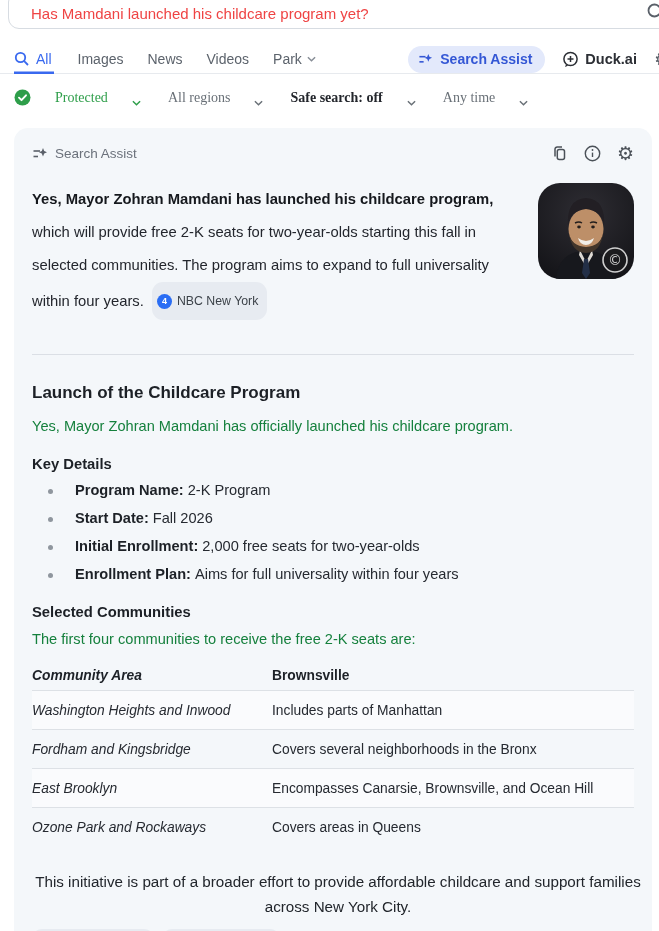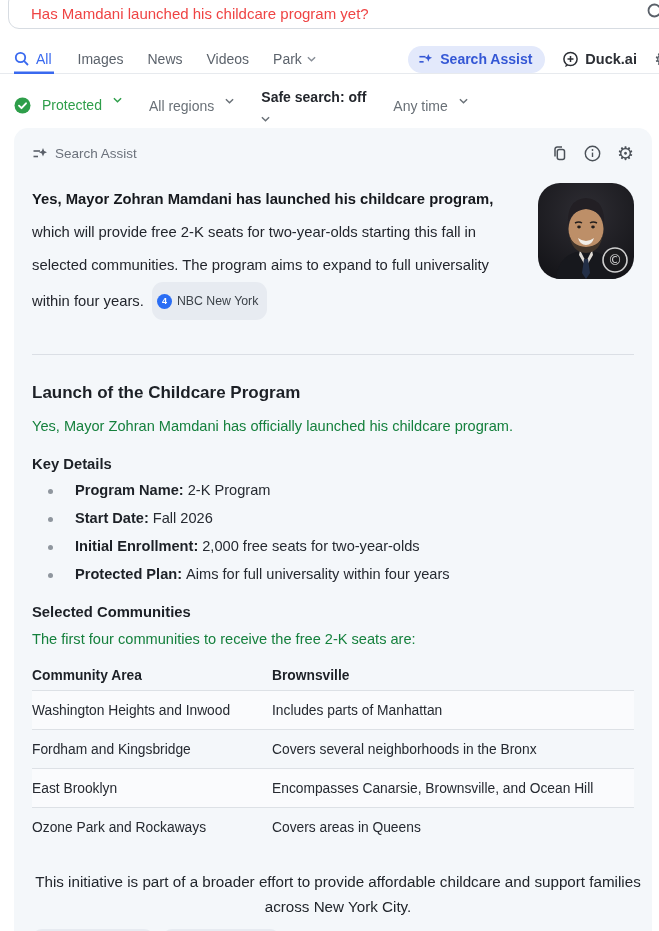--- a/index.html
+++ b/index.html
@@ -24,25 +24,25 @@
   .tab.active .tab-glass { margin-right:6px; display:flex; }
   .tab .chev { margin-left:5px; color:#878d96; }
   .tabs-right { margin-left:auto; display:flex; align-items:center; gap:17px; padding-right:0; }
   .assist-pill { display:flex; align-items:center; gap:7px; height:27px; padding:0 13px 0 10px;
     background:#e3e9fb; border-radius:14px; color:#3457d5; font-size:14px; font-weight:700; cursor:pointer; }
   .duckai { display:flex; align-items:center; gap:6px; font-size:14.5px; color:#2c2f35; font-weight:700; cursor:pointer; }
   .tab-gear { color:#5a6069; font-size:19px; line-height:1; margin-right:-12px; cursor:pointer; }
 
   
   .filters { position:absolute; top:89px; left:14px; display:flex; align-items:center; gap:27px; font-size:14px; }
-  .filter { display:flex; align-items:flex-start; gap:11px; cursor:pointer; white-space:nowrap; }
+  .filter { display:flex; align-items:flex-end; gap:24px; cursor:pointer; white-space:nowrap;font-family:Liberation Serif, serif; }
   .filter .chev { color:inherit; }
   .f-protected { color:#2e9e4a; }
   .f-gray { color:#697077; }
-  .f-dark { color:#23262c; font-weight:700;flex-direction:column; }
+  .f-dark { color:#23262c; font-weight:700; }
   .f-dark .chev { color:#697077; }
 
   
   .card { position:absolute; top:128px; left:14px; width:638px; height:830px;
     background:#f4f7fa; border-radius:14px; padding:16px 18px 0; }
   .card-header { display:flex; align-items:center; color:#6b717b; }
   .card-header .hdr-label { font-size:13.5px; margin-left:7px; }
   .hdr-actions { margin-left:auto; display:flex; align-items:center; gap:16px; color:#4b5158; }
   .hdr-actions .icon-btn { cursor:pointer; display:flex; align-items:center; }
   .gear-glyph { font-size:19px; line-height:1; color:#4b5158; }
@@ -66,21 +66,21 @@
   ul.kd li::before { content:''; position:absolute; left:16px; top:7px; width:5px; height:5px;
     border-radius:50%; background:#8f969e; }
   ul.kd li b { font-weight:700; color:#1d2127; margin-right:4px; }
 
   .table { margin-top:14px; }
   .trow { display:flex; align-items:center; min-height:39px; border-bottom:1px solid #dde1e6;
     font-size:13.8px; color:#262a31; }
   .trow.head { min-height:30px; font-weight:700; color:#1d2127; }
   .trow.alt { background:rgba(255,255,255,0.55); }
   .trow.last { border-bottom:none; }
-  .tc1 { width:240px; flex:none; padding-right:10px; }
+  .tc1 { width:240px; flex:none; padding-right:10px;font-style:italic; }
   .tc2 { flex:1; }
 
   .closing { margin-top:22px; font-size:15.2px; line-height:25px; color:#22262c; width:612px;text-align:center; }
   .bottom-badges { display:flex; gap:8px; margin-top:10px; }
   .bottom-badges .src-pill { margin-left:0; }
 
   .fav { width:15px; height:15px; border-radius:50%; flex:none; display:flex;
     align-items:center; justify-content:center; }
   .fav-nbc { background:#2a6df4; color:#fff; font-size:9px; font-weight:700; }
   .fav-abc { background:#12203f; color:#fff; font-size:9px; font-weight:700; }
@@ -268,21 +268,21 @@
       <li>
         <b>Program Name:</b><span>2-K Program</span>
       </li>
       <li>
         <b>Start Date:</b><span>Fall 2026</span>
       </li>
       <li>
         <b>Initial Enrollment:</b><span>2,000 free seats for two-year-olds</span>
       </li>
       <li>
-        <b>Protected Plan:</b><span>Aims for full universality within four years</span>
+        <b>Enrollment Plan:</b><span>Aims for full universality within four years</span>
       </li>
     </ul>
 
     <div class="h3">Selected Communities</div>
     <div class="p-intro" style="margin-top:11px">The first four communities to receive the free 2-K seats are:</div>
 
     <div class="table">
       <div class="trow head">
         <div class="tc1">Community Area</div>
         <div class="tc2">Brownsville</div>

